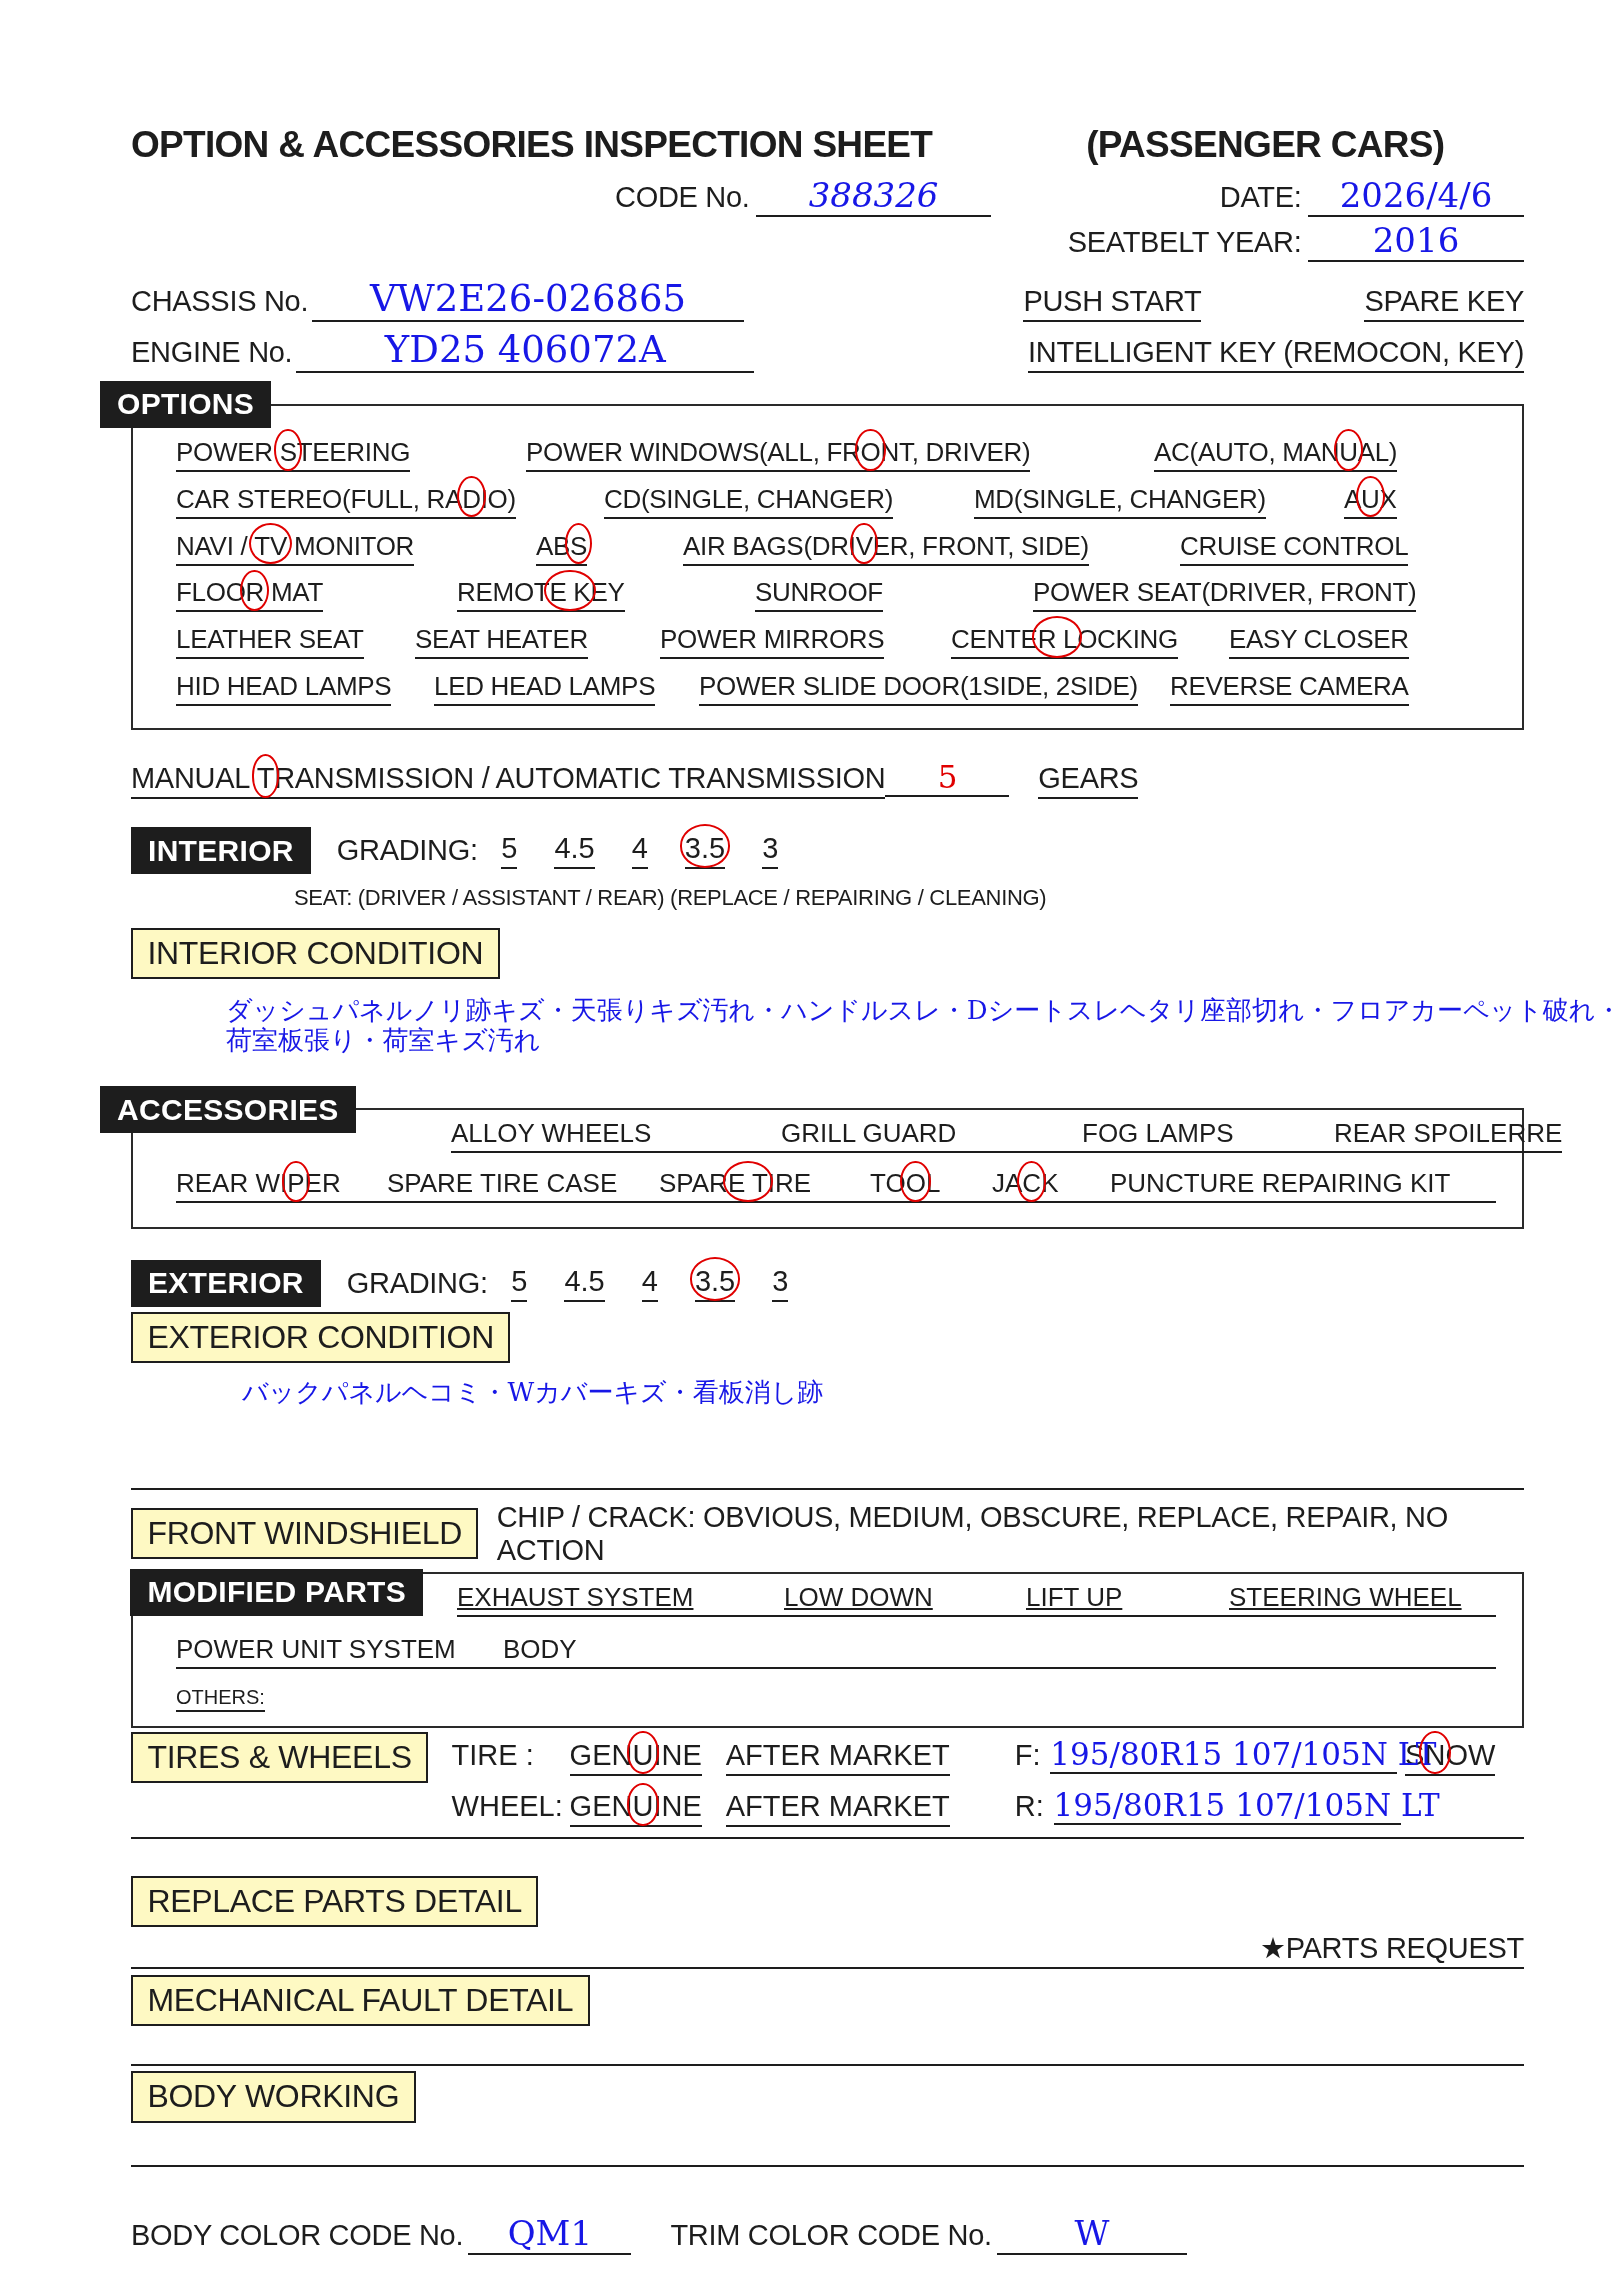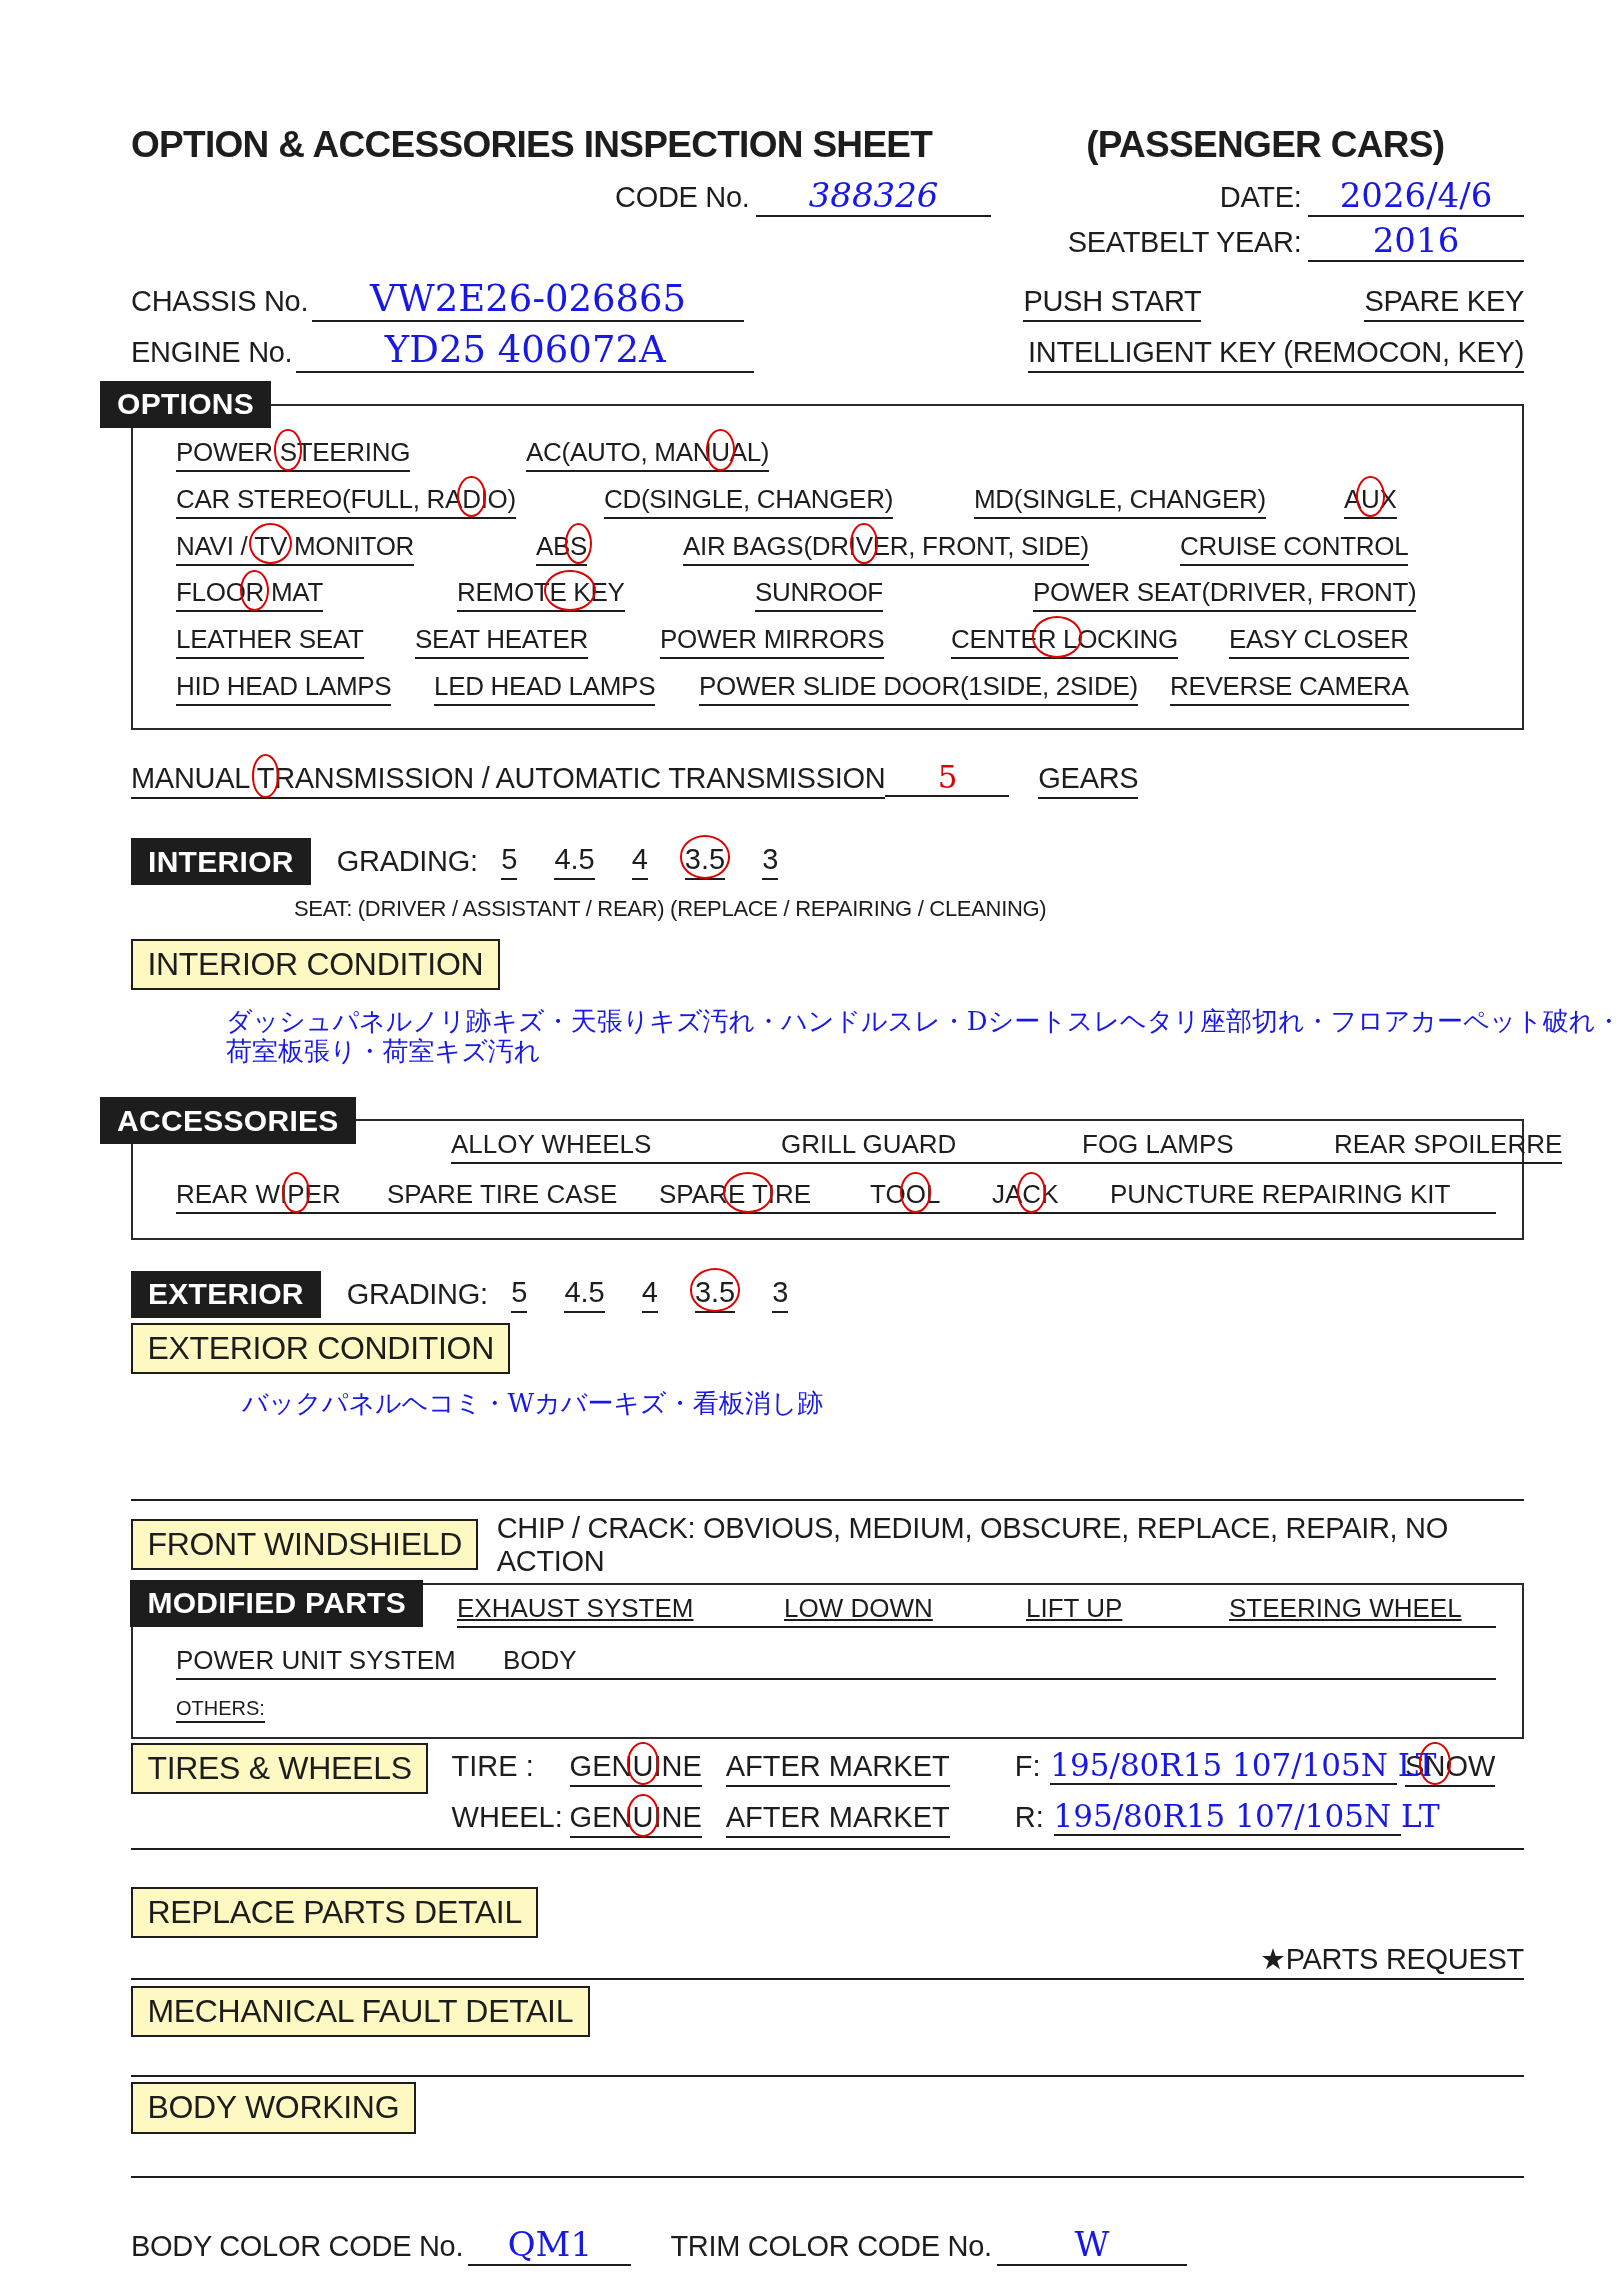--- a/index.html
+++ b/index.html
@@ -41,21 +41,21 @@
   .r2{grid-template-columns:428px 370px 370px auto;}
   .r3{grid-template-columns:360px 147px 497px auto;}
   .r4{grid-template-columns:281px 298px 278px auto;text-align:right;}
   .r5{grid-template-columns:239px 245px 291px 278px auto;}
   .r6{grid-template-columns:258px 265px 471px auto;}
   
   .trans-row{margin-top:29px;font-size:29px;display:flex;align-items:baseline;letter-spacing:-0.3px;}
   .gears-blank{width:124px;}
   .gears-5{font-size:31px;font-family:"DejaVu Serif",serif;}
   
-  .grade-row{display:flex;align-items:center;margin-top:39px;}
+  .grade-row{display:flex;align-items:center;margin-top:28px;}
   .grade-row .lbl{margin-left:26px;}
   .grades{display:flex;margin-left:23.5px;gap:37px;font-size:29px;}
   .grades .grade{justify-self:start;}
   .seat-line{font-size:22px;margin-left:163px;margin-top:10.5px;letter-spacing:-0.3px;}
   .cond-jp{font-size:26px;line-height:1.18;margin-top:15.7px;margin-left:95px;}
   
   .accbox{margin-top:52px;padding:6.5px 26px 23.5px 43px;}
   .accbox>.blacklabel{position:absolute;top:-23.5px;left:-33px;}
   .acc-r1{display:grid;grid-template-columns:330px 301px 252px auto;margin-left:275px;margin-top:1.3px;font-size:26px;}
   .acc-r2{display:grid;grid-template-columns:211px 272px 211px 122px 118px auto;margin-top:15.7px;font-size:26px;}
@@ -124,20 +124,21 @@
   <div class="engine-row">
     <span class="lbl">ENGINE No.</span>
     <span class="blank" style="width:458px;margin-left:3.9px;"><span class="hw hw-big">YD25 406072A</span></span>
     <span class="lbl u" style="margin-left:auto;">INTELLIGENT KEY (REMOCON, KEY)</span>
   </div>
 
   <div class="sectionbox optionsbox">
     <span class="blacklabel">OPTIONS</span>
     <div class="opt-row r1">
         <span class="item u"><span>POWER </span><span class="circ">S</span><span>TEERING</span></span>
+        <span class="item u"><span>POWER WINDOWS(ALL, FR</span><span class="circ">O</span><span>NT, DRIVER)</span></span>
         <span class="item u"><span>AC(AUTO, MAN</span><span class="circ">U</span><span>AL)</span></span>
       </div>
     <div class="opt-row r2">
         <span class="item u"><span>CAR STEREO(FULL, RA</span><span class="circ">D</span><span>IO)</span></span>
         <span class="item u">CD(SINGLE, CHANGER)</span>
         <span class="item u">MD(SINGLE, CHANGER)</span>
         <span class="item u"><span>A</span><span class="circ">U</span><span>X</span></span>
       </div>
     <div class="opt-row r3">
         <span class="item u"><span>NAVI / </span><span class="circ">TV</span><span> MONITOR</span></span>

